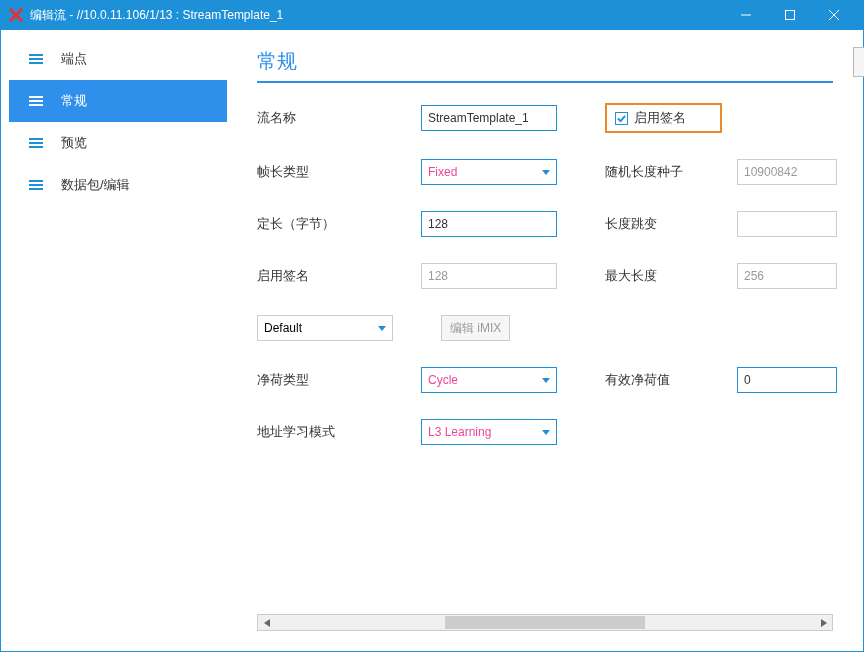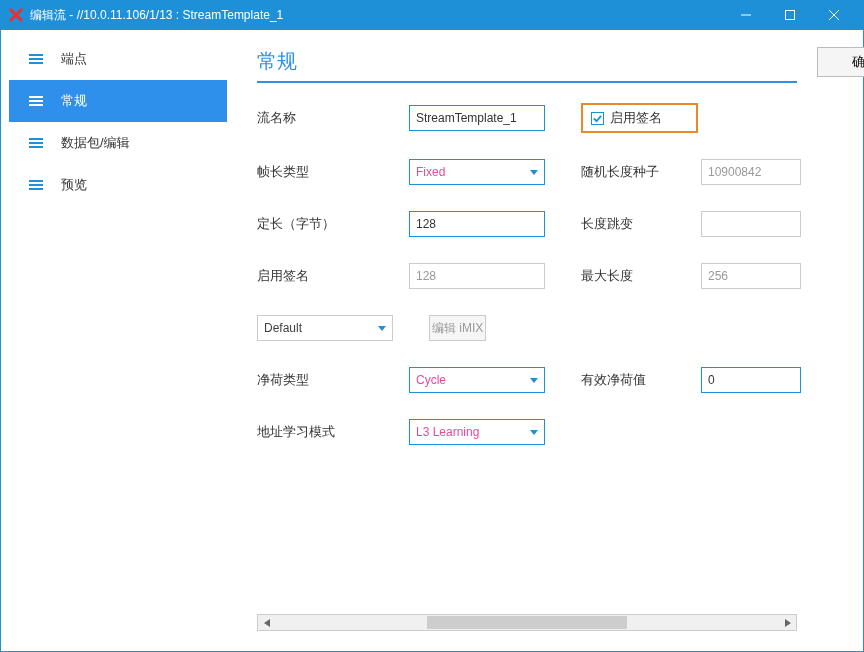--- a/index.html
+++ b/index.html
@@ -19,40 +19,40 @@
 .sidebar-item .ham { width: 14px; height: 10px; margin-right: 18px; flex-shrink: 0; }
 .sidebar-item .ham::before { content: ""; display: block; height: 2px; background: #1e90d8; box-shadow: 0 4px 0 #1e90d8, 0 8px 0 #1e90d8; }
 .sidebar-item.active { background: #2f90ec; color: #fff; }
 .sidebar-item.active .ham::before { background: #fff; box-shadow: 0 4px 0 #fff, 0 8px 0 #fff; }
 
 .content { flex: 1; padding: 10px 0 0 30px; display: flex; flex-direction: column; min-width: 0; }
 .content-header { font-size: 20px; color: #2f90ec; padding-bottom: 6px; border-bottom: 2px solid #2f90ec; margin-right: 4px; }
 
 .form-area { flex: 1; overflow: hidden; position: relative; padding-top: 20px; }
 .form-rows { }
-.row { display: flex; align-items: center; margin-bottom: 26px; font-size: 13px; color: #333; }
+.row { display: flex; align-items: center; margin-bottom: 26px; font-size: 13px; color: #333; gap: 12px; }
 .row .lab { width: 152px; }
 .row .fld { width: 136px; margin-right: 36px; }
 .row .lab2 { width: 120px; }
 .row .fld2 { width: 100px; }
 
 .highlight-box { border: 2px solid #e88a2b; padding: 4px 34px 4px 8px; display: inline-flex; align-items: center; }
 
 input[type=text] { height: 26px; border: 1px solid #1e90d8; padding: 0 6px; font-size: 12px; color: #333; width: 100%; }
 input[type=text].disabled { border-color: #ccc; color: #999; background: #fff; }
 
 .select { height: 26px; border: 1px solid #1e90d8; display: flex; align-items: center; padding: 0 6px; font-size: 12px; color: #ec4899; cursor: pointer; position: relative; width: 100%; }
-.select.disabled { border-color: #ccc; color: #404040; cursor: default; }
+.select.disabled { border-color: #ccc; color: #000000; cursor: default; }
 .select .caret { position: absolute; right: 6px; width: 0; height: 0; border-left: 4px solid transparent; border-right: 4px solid transparent; border-top: 5px solid #1e90d8; }
 .select.disabled .caret { border-top-color: #1e90d8; }
 
 .chk { width: 13px; height: 13px; border: 1px solid #1e90d8; display: inline-flex; align-items: center; justify-content: center; margin-right: 6px; cursor: pointer; }
 .chk svg { width: 9px; height: 9px; }
 
-.btn-sm { height: 26px; border: 1px solid #ccc; background: #f6f6f6; font-size: 12px; color: #999; padding: 0 2px; cursor: pointer; }
+.btn-sm { height: 26px; border: 1px solid #ccc; background: #f6f6f6; font-size: 12px; color: #999; padding: 0 8px; cursor: pointer; }
 
 .hscroll { position: absolute; bottom: 12px; left: 0; right: 4px; height: 17px; border: 1px solid #ccc; background: #f0f0f0; display: flex; align-items: center; }
 .hscroll .arrow { width: 17px; height: 15px; display: flex; align-items: center; justify-content: center; cursor: pointer; }
 .hscroll .track { flex: 1; height: 15px; display: flex; align-items: center; justify-content: center; }
 .hscroll .thumb { width: 200px; height: 13px; background: #cdcdcd; cursor: pointer; }
 
 .footer { height: 48px; display: flex; align-items: center; justify-content: flex-end; padding: 0 16px; gap: 16px; }
 .footer .btn { width: 96px; height: 30px; border: 1px solid #bbb; background: #f5f5f5; font-size: 13px; cursor: pointer; }
 </style>
 </head>
@@ -88,25 +88,25 @@
       <div class="sidebar-item">
         <span class="ham"></span>
         <span>端点</span>
       </div>
       <div class="sidebar-item active">
         <span class="ham"></span>
         <span>常规</span>
       </div>
       <div class="sidebar-item">
         <span class="ham"></span>
+        <span>预览</span>
+      </div>
+      <div class="sidebar-item">
+        <span class="ham"></span>
         <span>数据包/编辑</span>
-      </div>
-      <div class="sidebar-item">
-        <span class="ham"></span>
-        <span>预览</span>
       </div>
     </div>
 
     <div class="content">
       <div class="content-header">常规</div>
 
       <div class="form-area">
         <div class="form-rows">
 
           <div class="row">

